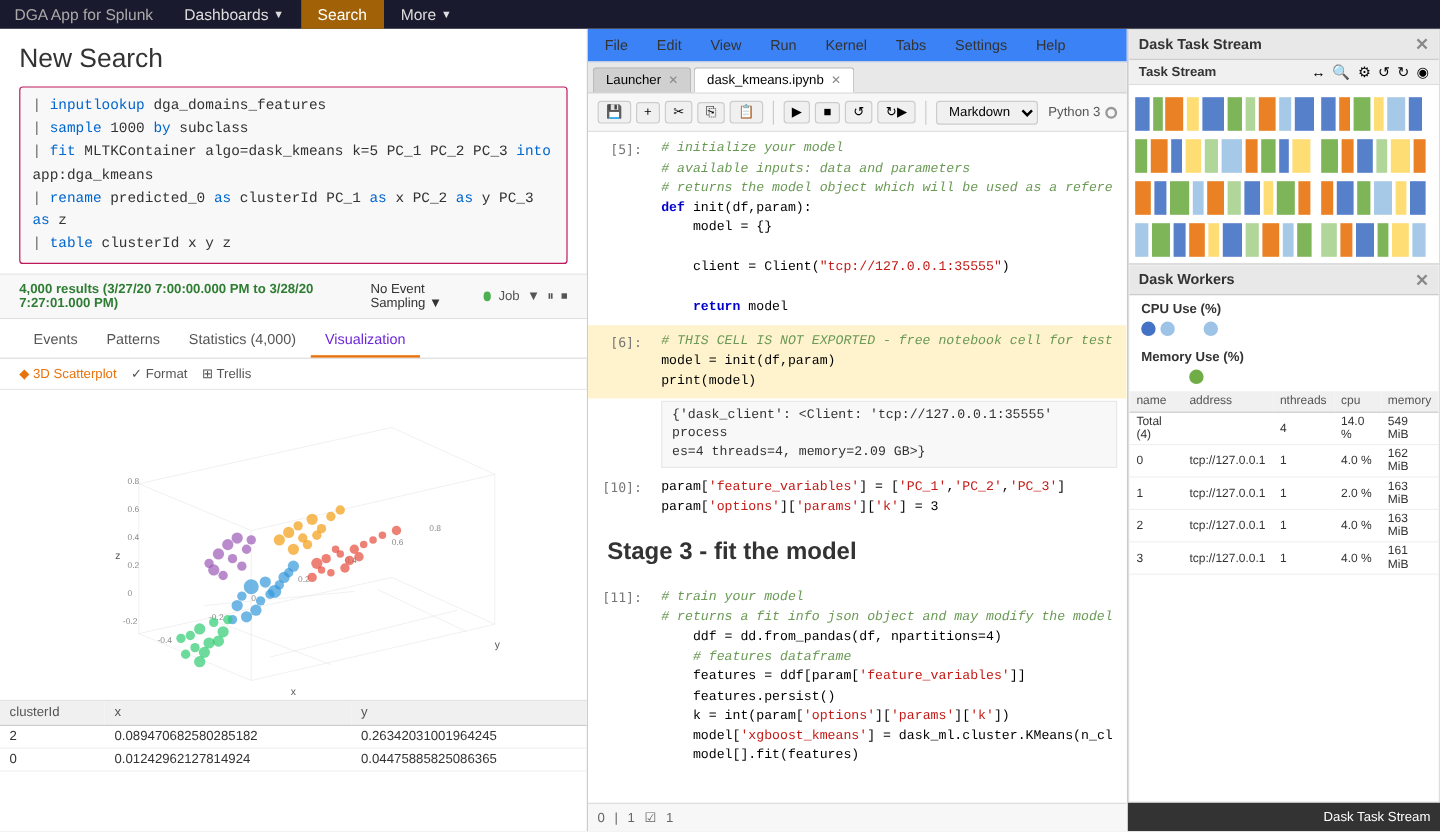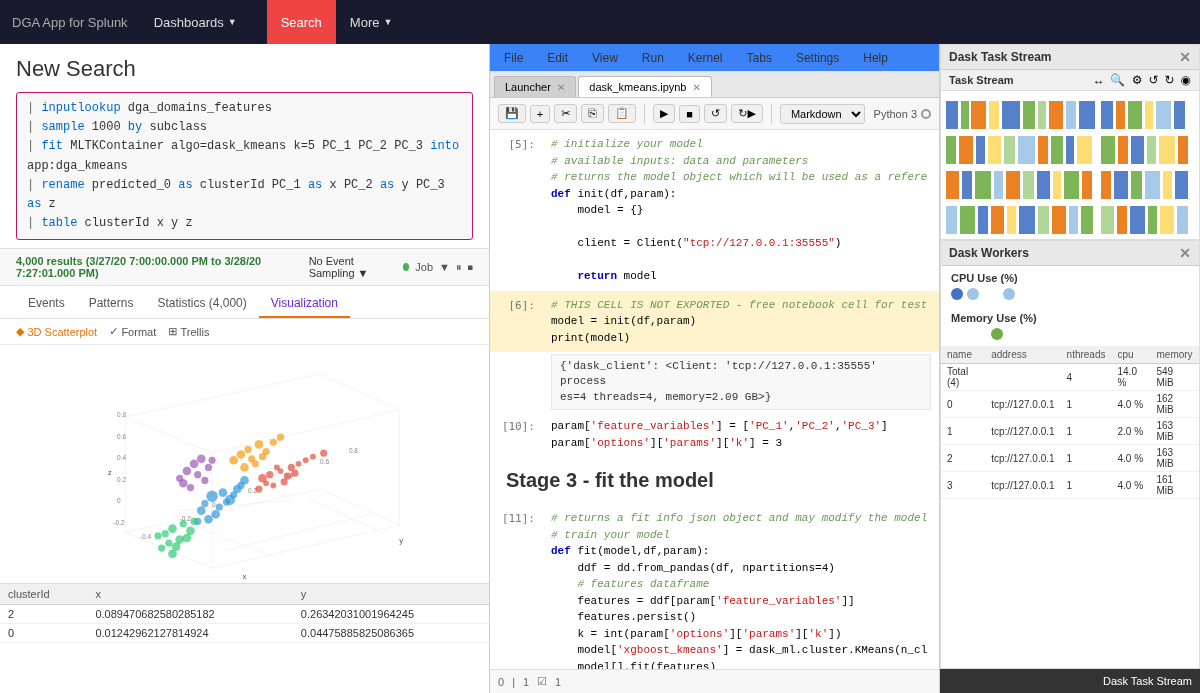--- a/index.html
+++ b/index.html
@@ -1,22 +1,22 @@
 <!DOCTYPE html>
 <html><head>
   <meta charset="utf-8">
   <style>
     * { margin: 0; padding: 0; box-sizing: border-box; }
     body { font-family: Arial, sans-serif; font-size: 12px; background: #f0f0f0; width: 1200px; height: 693px; overflow: hidden; display: flex; flex-direction: column; }
 
     
-    .top-nav { background: #1a1a2e; color: #fff; display: flex; align-items: center; height: 44px; flex-shrink: 0; }
+    .top-nav { background: #1a1a2e; color: #fff; display: flex; align-items: center; height: 24px; flex-shrink: 0; }
     .nav-logo { padding: 0 12px; font-size: 13px; color: #aaa; white-space: nowrap; }
     .nav-item { padding: 0 14px; height: 100%; display: flex; align-items: center; font-size: 13px; cursor: pointer; color: #ddd; }
-    .nav-item.active { background: #ef4444; color: #fff; margin-left: 16px; }
+    .nav-item.active { background: #a16207; color: #fff; }
     .nav-arrow { font-size: 9px; margin-left: 4px; }
 
     
     .main-layout { display: flex; flex: 1; overflow: hidden; }
 
     
     .splunk-panel { width: 490px; flex-shrink: 0; background: #fff; display: flex; flex-direction: column; border-right: 1px solid #ccc; }
     .splunk-header { padding: 12px 16px 8px; border-bottom: 1px solid #e0e0e0; }
     .splunk-title { font-size: 22px; font-weight: 300; color: #333; margin-bottom: 10px; }
     .search-box { border: 1px solid #be185d; border-radius: 3px; padding: 6px 10px; background: #f8f8f8; font-size: 12px; color: #333; line-height: 1.6; font-family: 'Courier New', monospace; }
@@ -414,23 +414,22 @@
           <div>param[<span class="code-string">'feature_variables'</span>] = [<span class="code-string">'PC_1'</span>,<span class="code-string">'PC_2'</span>,<span class="code-string">'PC_3'</span>]</div>
           <div>param[<span class="code-string">'options'</span>][<span class="code-string">'params'</span>][<span class="code-string">'k'</span>] = 3</div>
         </div>
       </div>
 
       <div class="section-heading">Stage 3 - fit the model</div>
 
       <div class="cell">
         <div class="cell-number">[11]:</div>
         <div class="cell-content">
+          <div><span class="code-comment"># train your model</span></div>
           <div><span class="code-comment"># returns a fit info json object and may modify the model</span></div>
-          <div><span class="code-comment"># train your model</span></div>
-          <div><span class="code-keyword">def</span> fit(model,df,param):</div>
           <div>&nbsp;&nbsp;&nbsp;&nbsp;ddf = dd.from_pandas(df, npartitions=4)</div>
           <div>&nbsp;&nbsp;&nbsp;&nbsp;<span class="code-comment"># features dataframe</span></div>
           <div>&nbsp;&nbsp;&nbsp;&nbsp;features = ddf[param[<span class="code-string">'feature_variables'</span>]]</div>
           <div>&nbsp;&nbsp;&nbsp;&nbsp;features.persist()</div>
           <div>&nbsp;&nbsp;&nbsp;&nbsp;k = int(param[<span class="code-string">'options'</span>][<span class="code-string">'params'</span>][<span class="code-string">'k'</span>])</div>
           <div>&nbsp;&nbsp;&nbsp;&nbsp;model[<span class="code-string">'xgboost_kmeans'</span>] = dask_ml.cluster.KMeans(n_cl</div>
           <div>&nbsp;&nbsp;&nbsp;&nbsp;model[].fit(features)</div>
 
         </div>
       </div>

